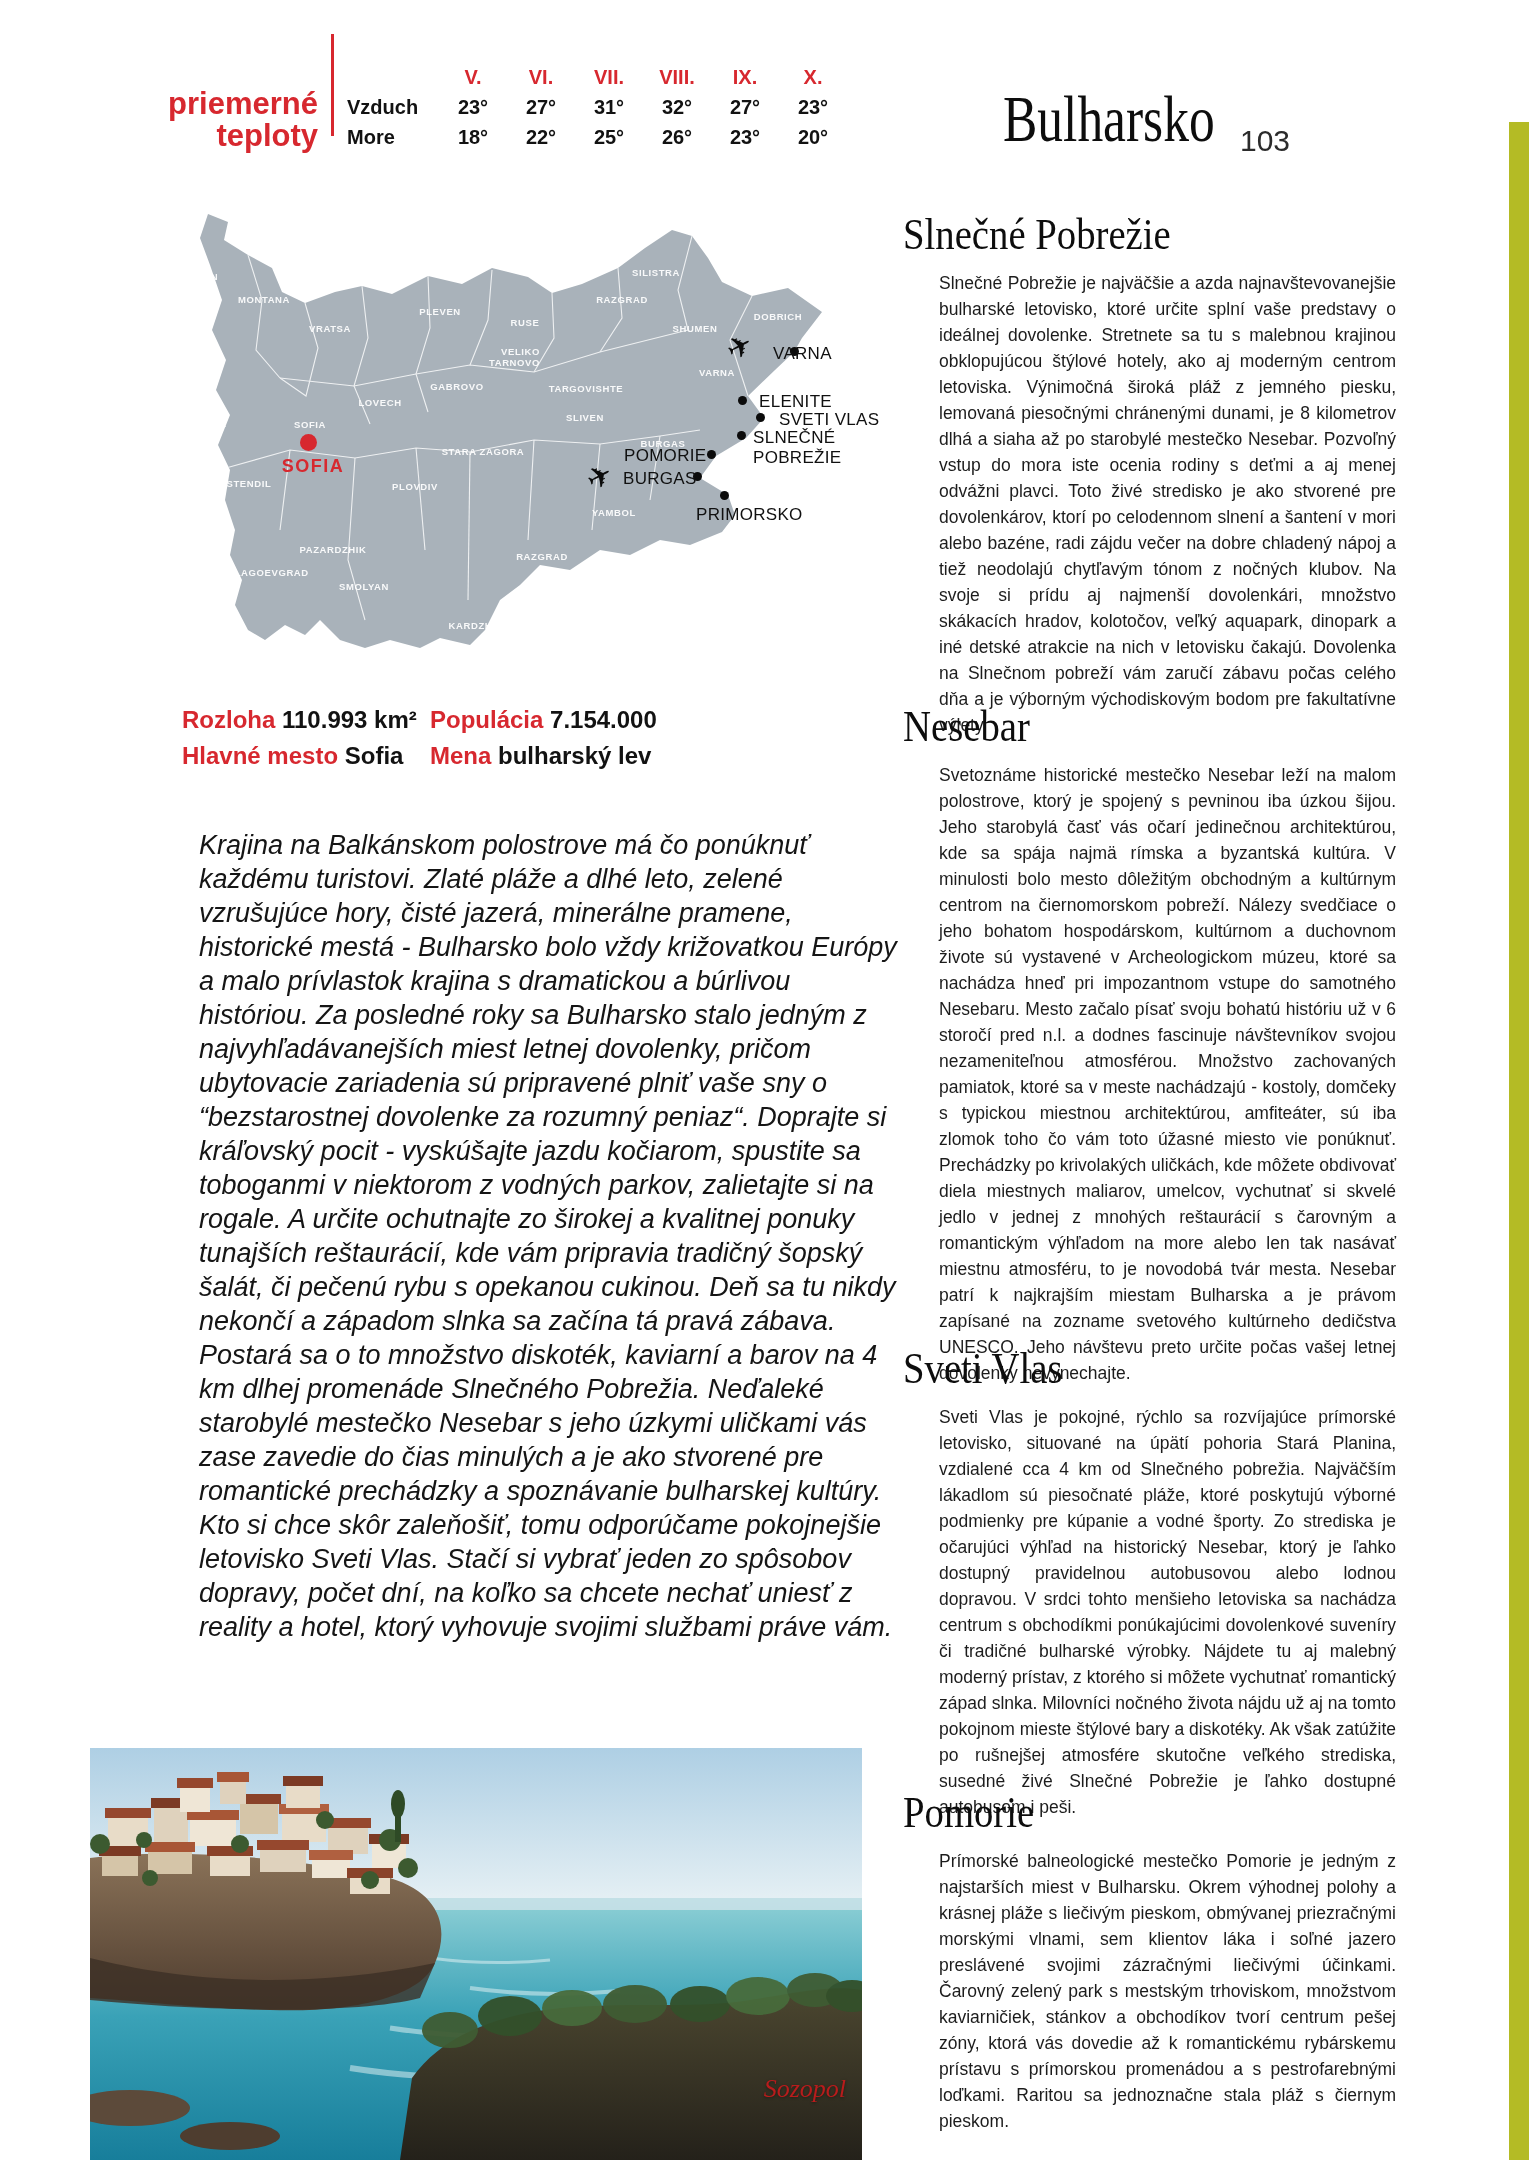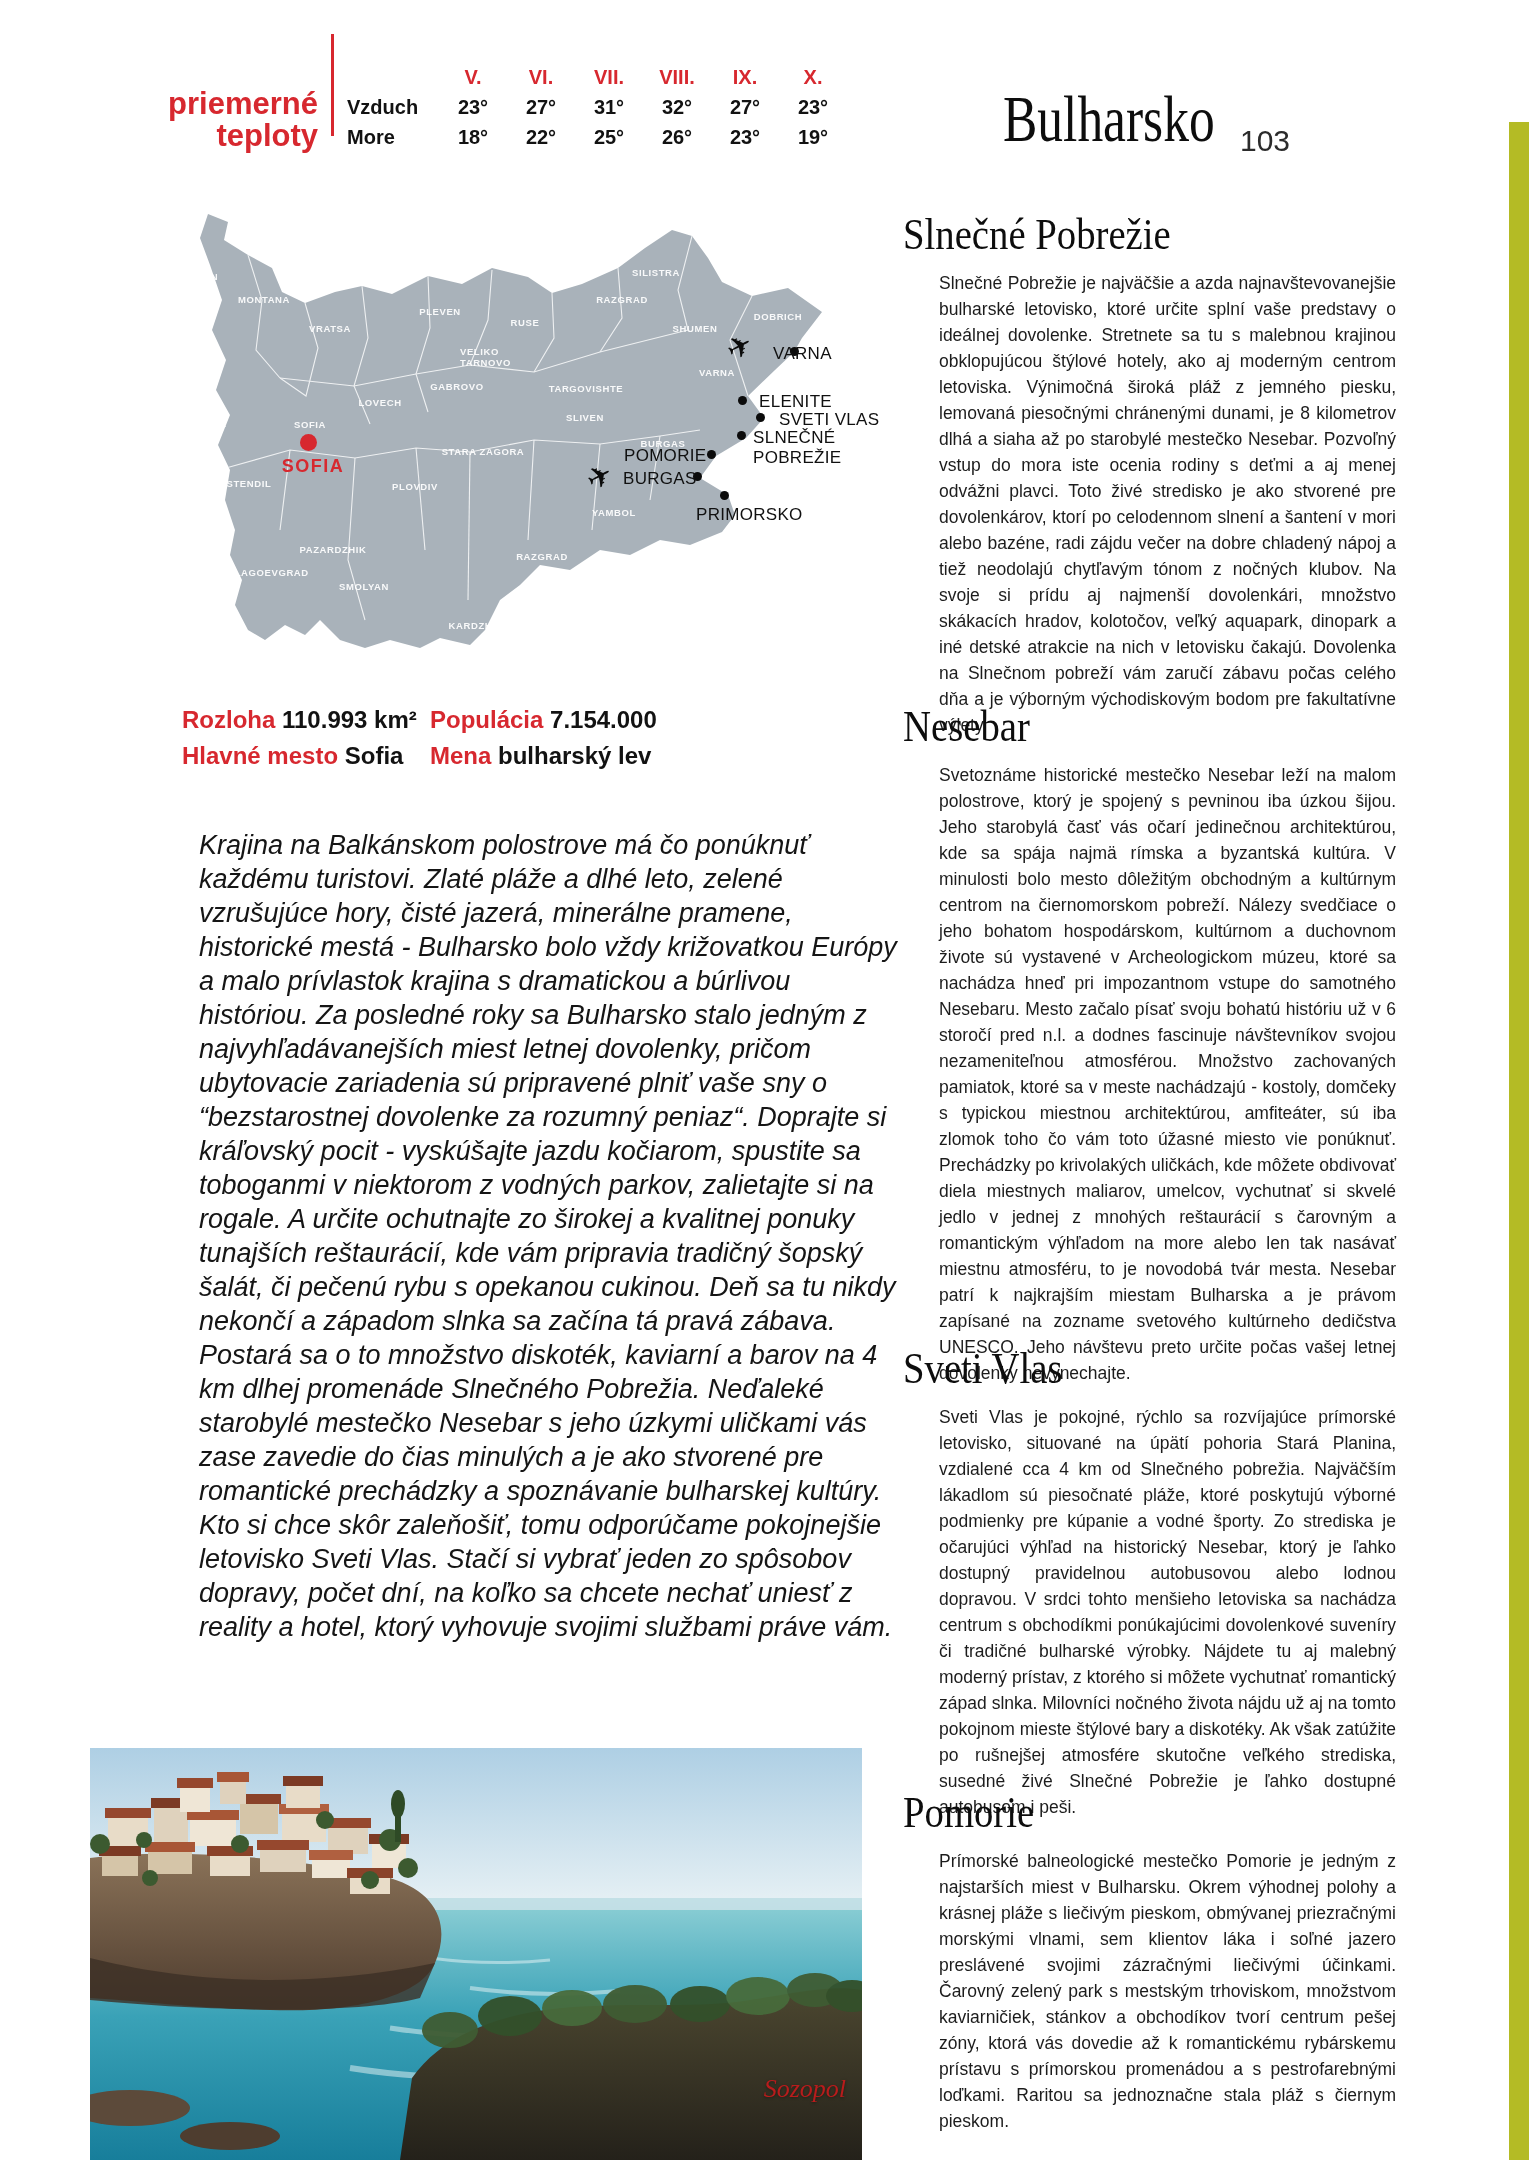--- a/index.html
+++ b/index.html
@@ -23,21 +23,21 @@
   .page-number{position:absolute;left:1240px;top:124px;font-size:30px;color:#2b2b2b;}
 
   
   .green-bar{position:absolute;left:1509px;top:122px;width:20px;height:2038px;background:#b4bb25;}
 
   
   .map{position:absolute;left:130px;top:200px;width:760px;height:470px;}
   .map svg{position:absolute;left:0;top:0;}
   .rg{position:absolute;transform:translate(-50%,-50%);font-size:9.5px;font-weight:bold;
       color:rgba(255,255,255,.92);letter-spacing:.6px;white-space:nowrap;text-align:right;}
-  .rg.wrap{white-space:normal;width:80px;text-align:left;line-height:11px;}
+  .rg.wrap{white-space:normal;width:80px;text-align:right;line-height:11px;}
   .dot{position:absolute;width:9px;height:9px;border-radius:50%;background:#0b0b0b;}
   .city{position:absolute;font-size:17px;color:#101010;letter-spacing:.3px;white-space:nowrap;line-height:20px;}
   .city.wrap{white-space:normal;width:95px;}
   .cap-dot{position:absolute;left:170px;top:234px;width:17px;height:17px;border-radius:50%;background:#d7282f;}
   .cap-label{position:absolute;left:183px;top:256px;transform:translateX(-50%);
       font-size:18px;font-weight:bold;color:#d7282f;letter-spacing:1.5px;}
   .plane{position:absolute;font-size:30px;color:#0b0b0b;transform:rotate(-28deg);line-height:30px;}
 
   
   .facts{position:absolute;left:182px;top:702px;font-size:24px;font-weight:bold;line-height:36px;}
@@ -94,21 +94,21 @@
       <span class="cell">27°</span>
       <span class="cell">23°</span>
     </div>
     <div class="trow">
       <span class="lbl">More</span>
       <span class="cell">18°</span>
       <span class="cell">22°</span>
       <span class="cell">25°</span>
       <span class="cell">26°</span>
       <span class="cell">23°</span>
-      <span class="cell">19°</span>
+      <span class="cell">20°</span>
     </div>
   </div>
 
   <h1 class="page-title">Bulharsko</h1>
   <div class="page-number">103</div>
   <div class="green-bar"></div>
 
   <div class="map">
     <svg width="700" height="460" viewBox="0 0 700 460">
       <defs>

